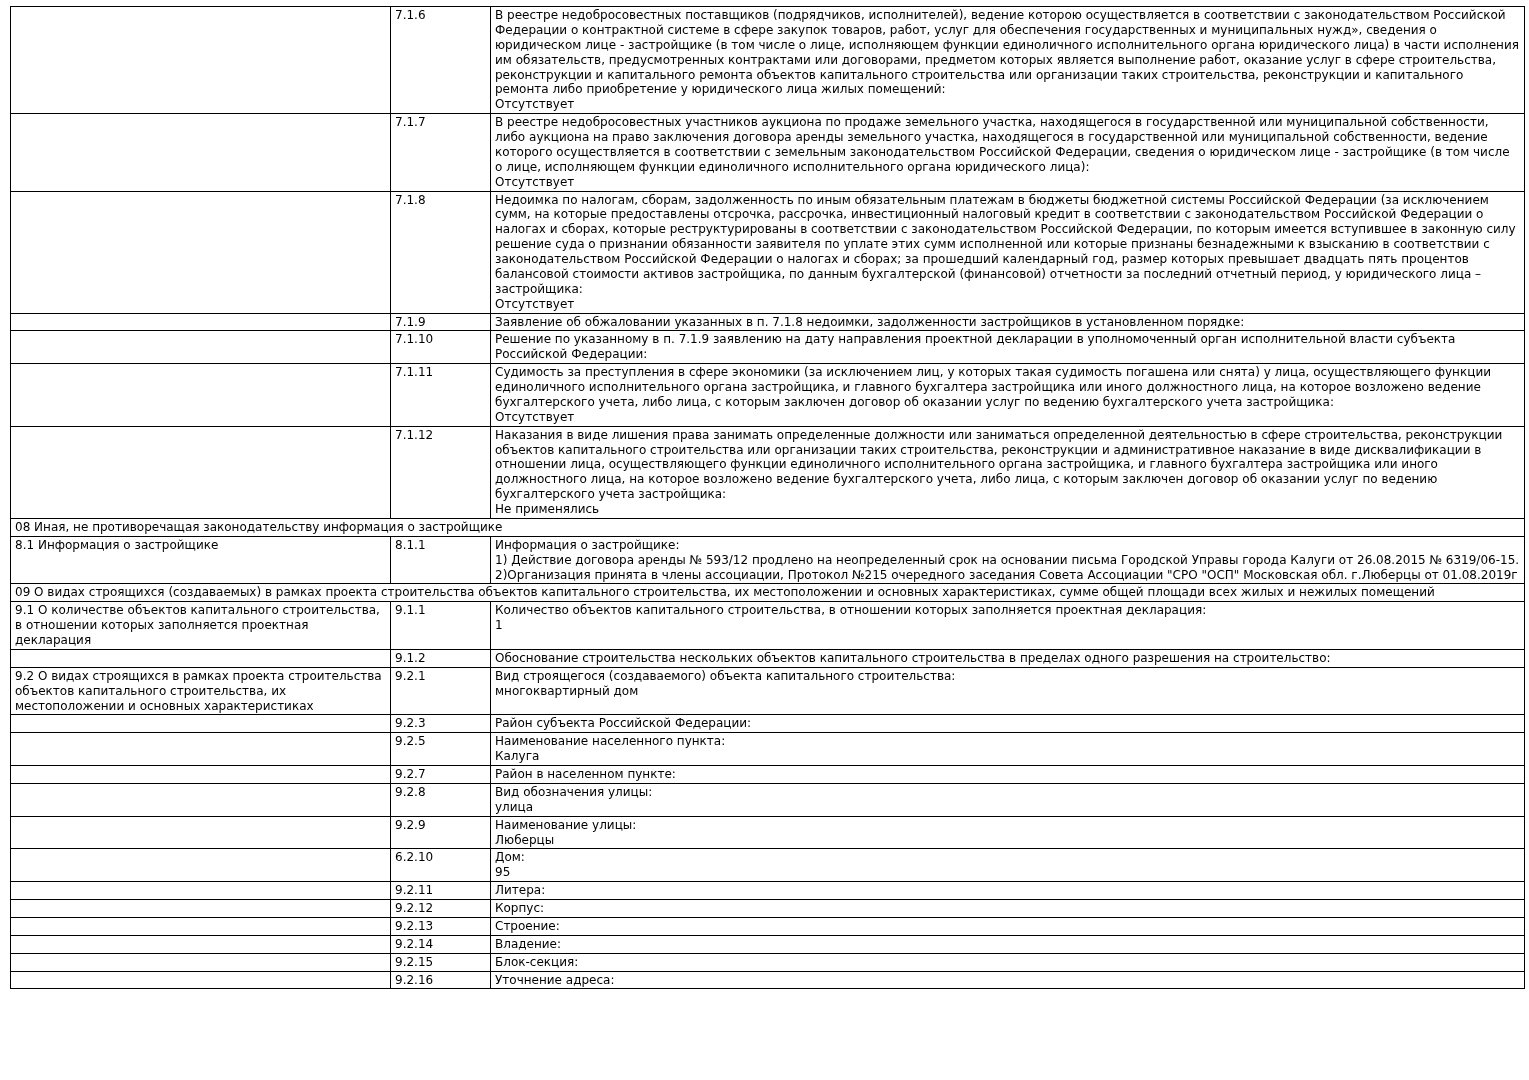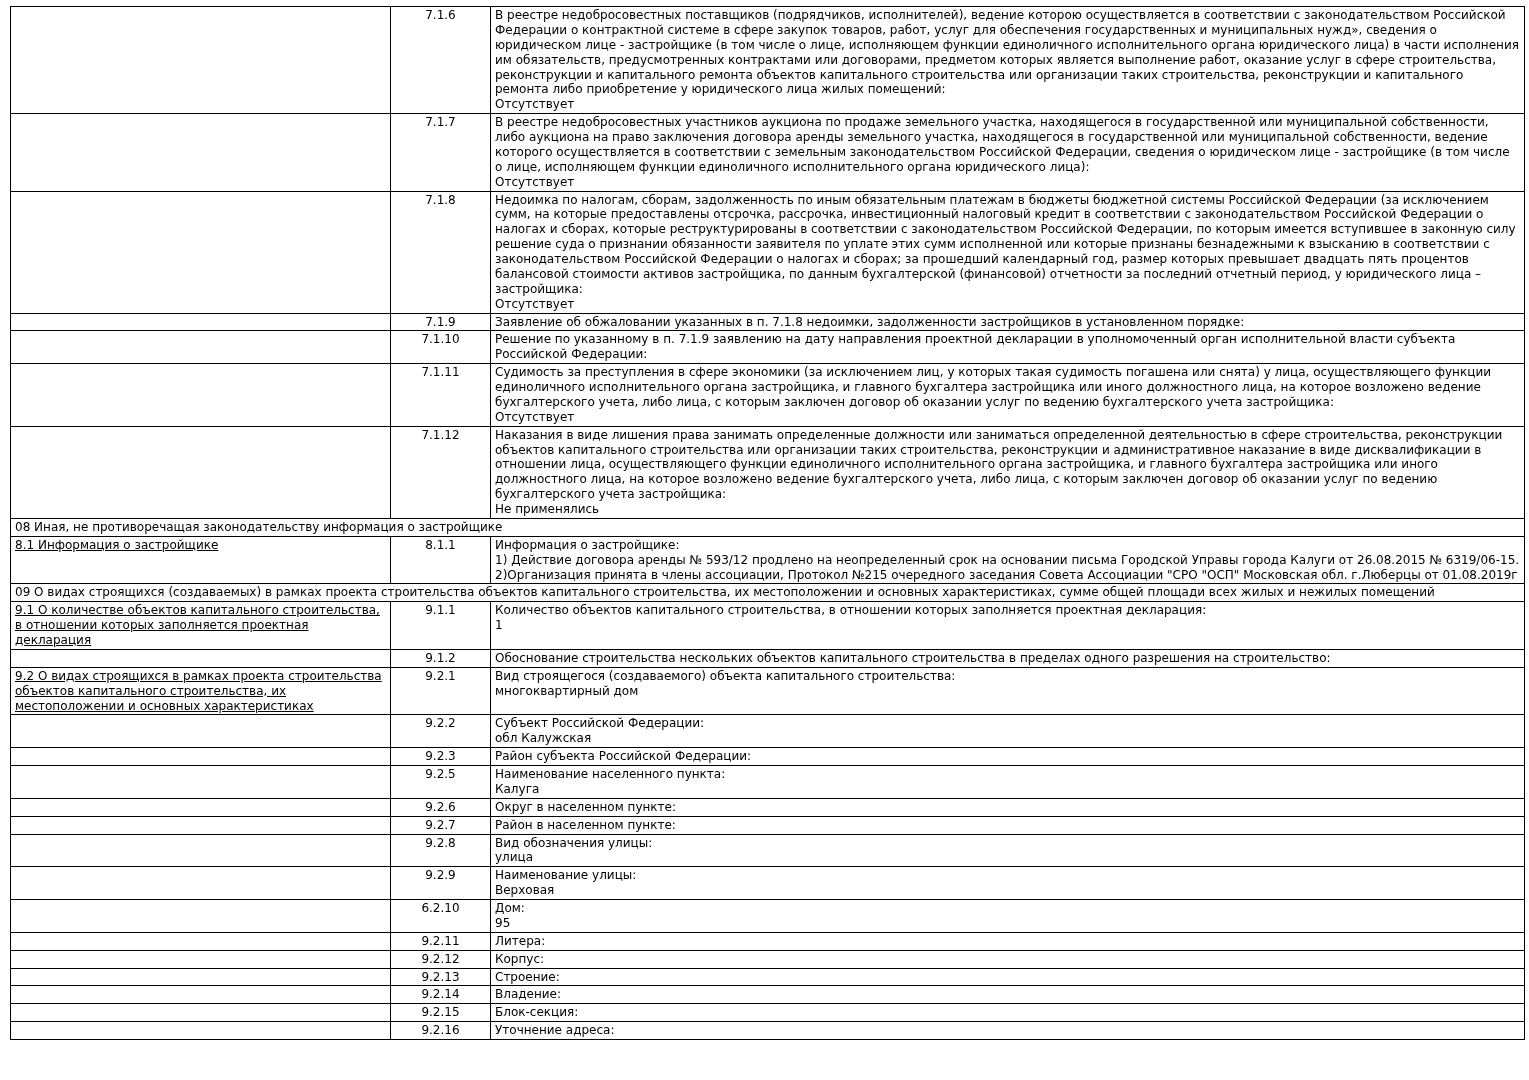--- a/index.html
+++ b/index.html
@@ -21,22 +21,22 @@
     table-layout: fixed;
     border: 1px solid #000;
   }
   table.decl td {
     border: 1px solid #000;
     padding: 1px 4px;
     vertical-align: top;
     line-height: 1.24;
     word-wrap: break-word;
   }
-  td.left-cell { vertical-align: middle; text-decoration: underline; }
-  td.num-cell  { vertical-align: middle; text-align: center; }
+  td.left-cell { vertical-align: middle; }
+  td.num-cell  { vertical-align: middle; }
   td.section-cell { padding: 2px 4px; margin-left: 8px; }
   .field-value { font-weight: normal; }
 </style>
 </head>
 <body>
 
 <div class="page">
   <table class="decl">
     <colgroup>
       <col style="width:380px">
@@ -130,69 +130,54 @@
         <tr>
           <td class="left-cell">9.2 О видах строящихся в рамках проекта строительства объектов капитального строительства, их местоположении и основных характеристиках</td>
           <td class="num-cell">9.2.1</td>
           <td class="content-cell">
             <div class="field-label">Вид строящегося (создаваемого) объекта капитального строительства:</div>
             <div class="field-value">многоквартирный дом</div>
           </td>
         </tr>
         <tr>
           <td class="left-cell"></td>
-          <td class="num-cell">9.2.2</td>
-          <td class="content-cell">
-            <div class="field-label">Субъект Российской Федерации:</div>
-            <div class="field-value">обл Калужская</div>
-          </td>
-        </tr>
-        <tr>
-          <td class="left-cell"></td>
           <td class="num-cell">9.2.3</td>
           <td class="content-cell">
             <div class="field-label">Район субъекта Российской Федерации:</div>
           </td>
         </tr>
         <tr>
           <td class="left-cell"></td>
           <td class="num-cell">9.2.5</td>
           <td class="content-cell">
             <div class="field-label">Наименование населенного пункта:</div>
             <div class="field-value">Калуга</div>
           </td>
         </tr>
         <tr>
           <td class="left-cell"></td>
-          <td class="num-cell">9.2.6</td>
-          <td class="content-cell">
-            <div class="field-label">Округ в населенном пункте:</div>
-          </td>
-        </tr>
-        <tr>
-          <td class="left-cell"></td>
           <td class="num-cell">9.2.7</td>
           <td class="content-cell">
             <div class="field-label">Район в населенном пункте:</div>
           </td>
         </tr>
         <tr>
           <td class="left-cell"></td>
           <td class="num-cell">9.2.8</td>
           <td class="content-cell">
             <div class="field-label">Вид обозначения улицы:</div>
             <div class="field-value">улица</div>
           </td>
         </tr>
         <tr>
           <td class="left-cell"></td>
           <td class="num-cell">9.2.9</td>
           <td class="content-cell">
             <div class="field-label">Наименование улицы:</div>
-            <div class="field-value">Верховая</div>
+            <div class="field-value">Люберцы</div>
           </td>
         </tr>
         <tr>
           <td class="left-cell"></td>
           <td class="num-cell">6.2.10</td>
           <td class="content-cell">
             <div class="field-label">Дом:</div>
             <div class="field-value">95</div>
           </td>
         </tr>

